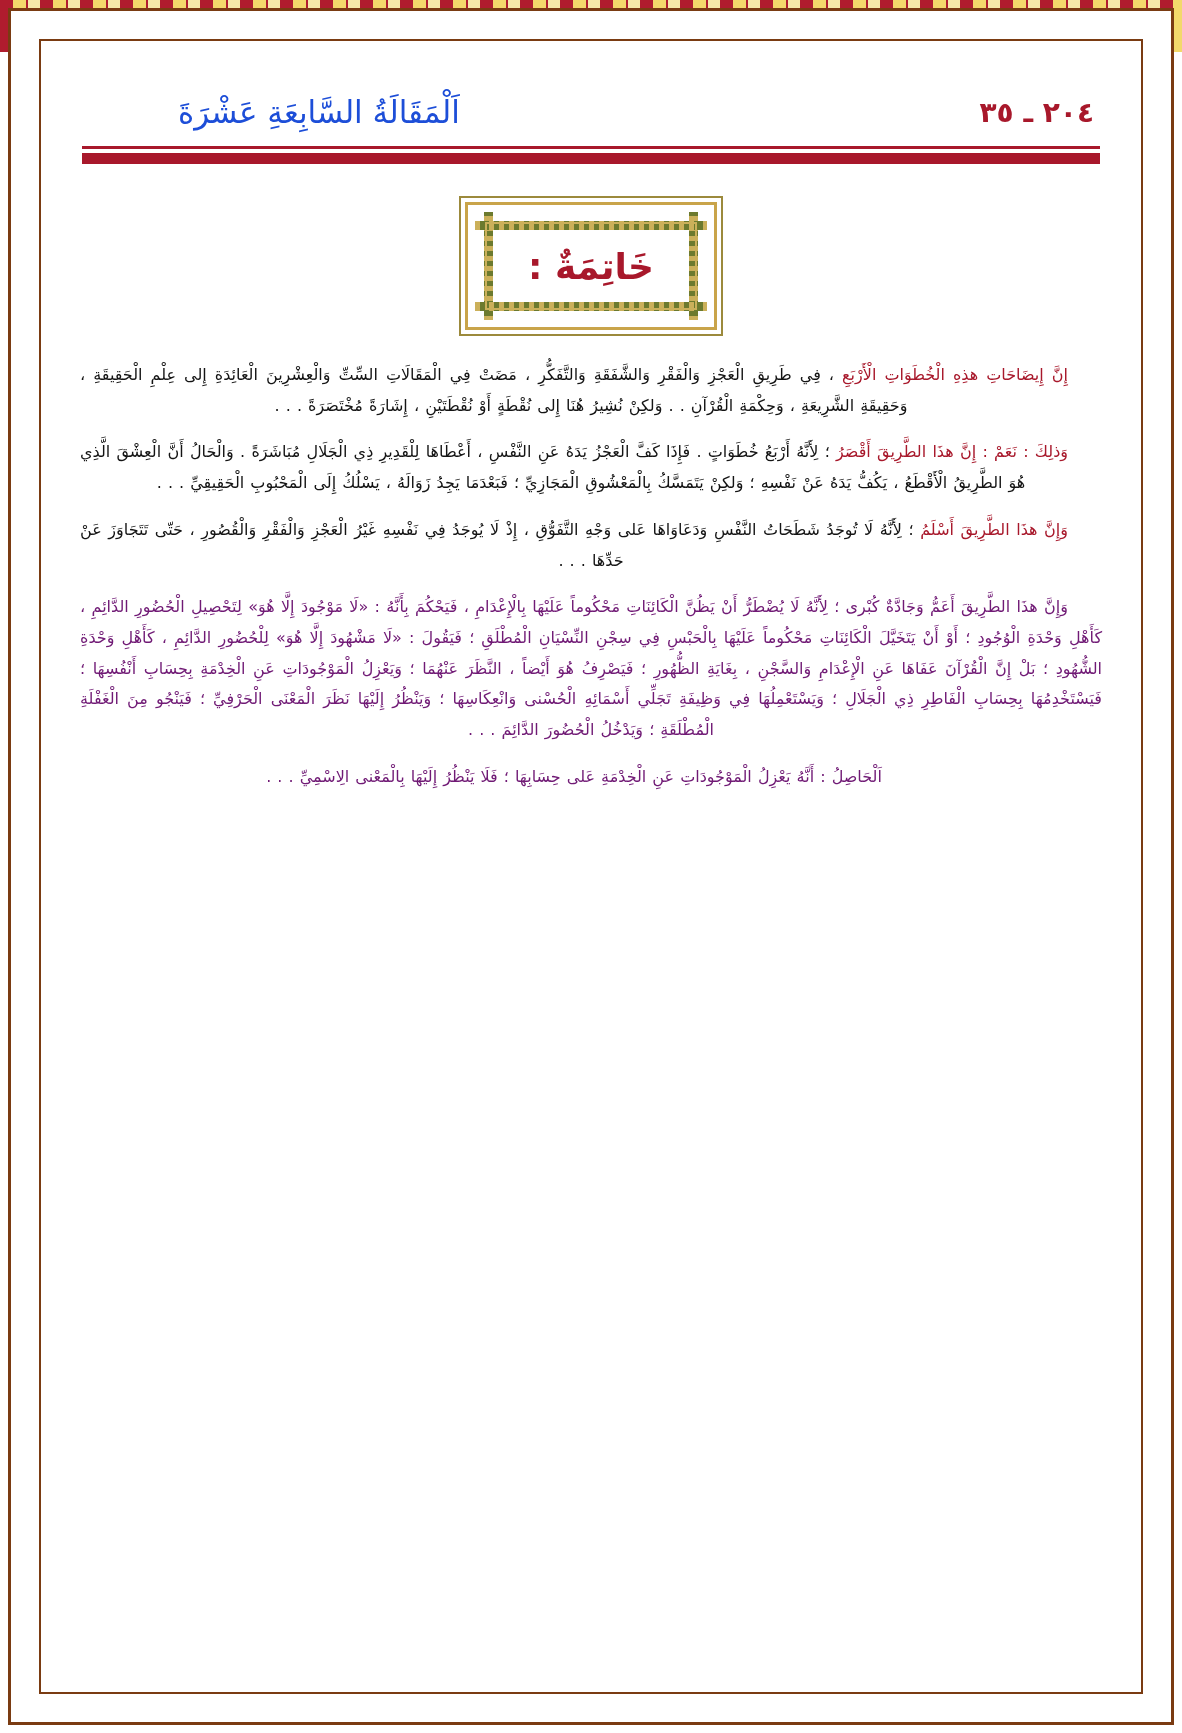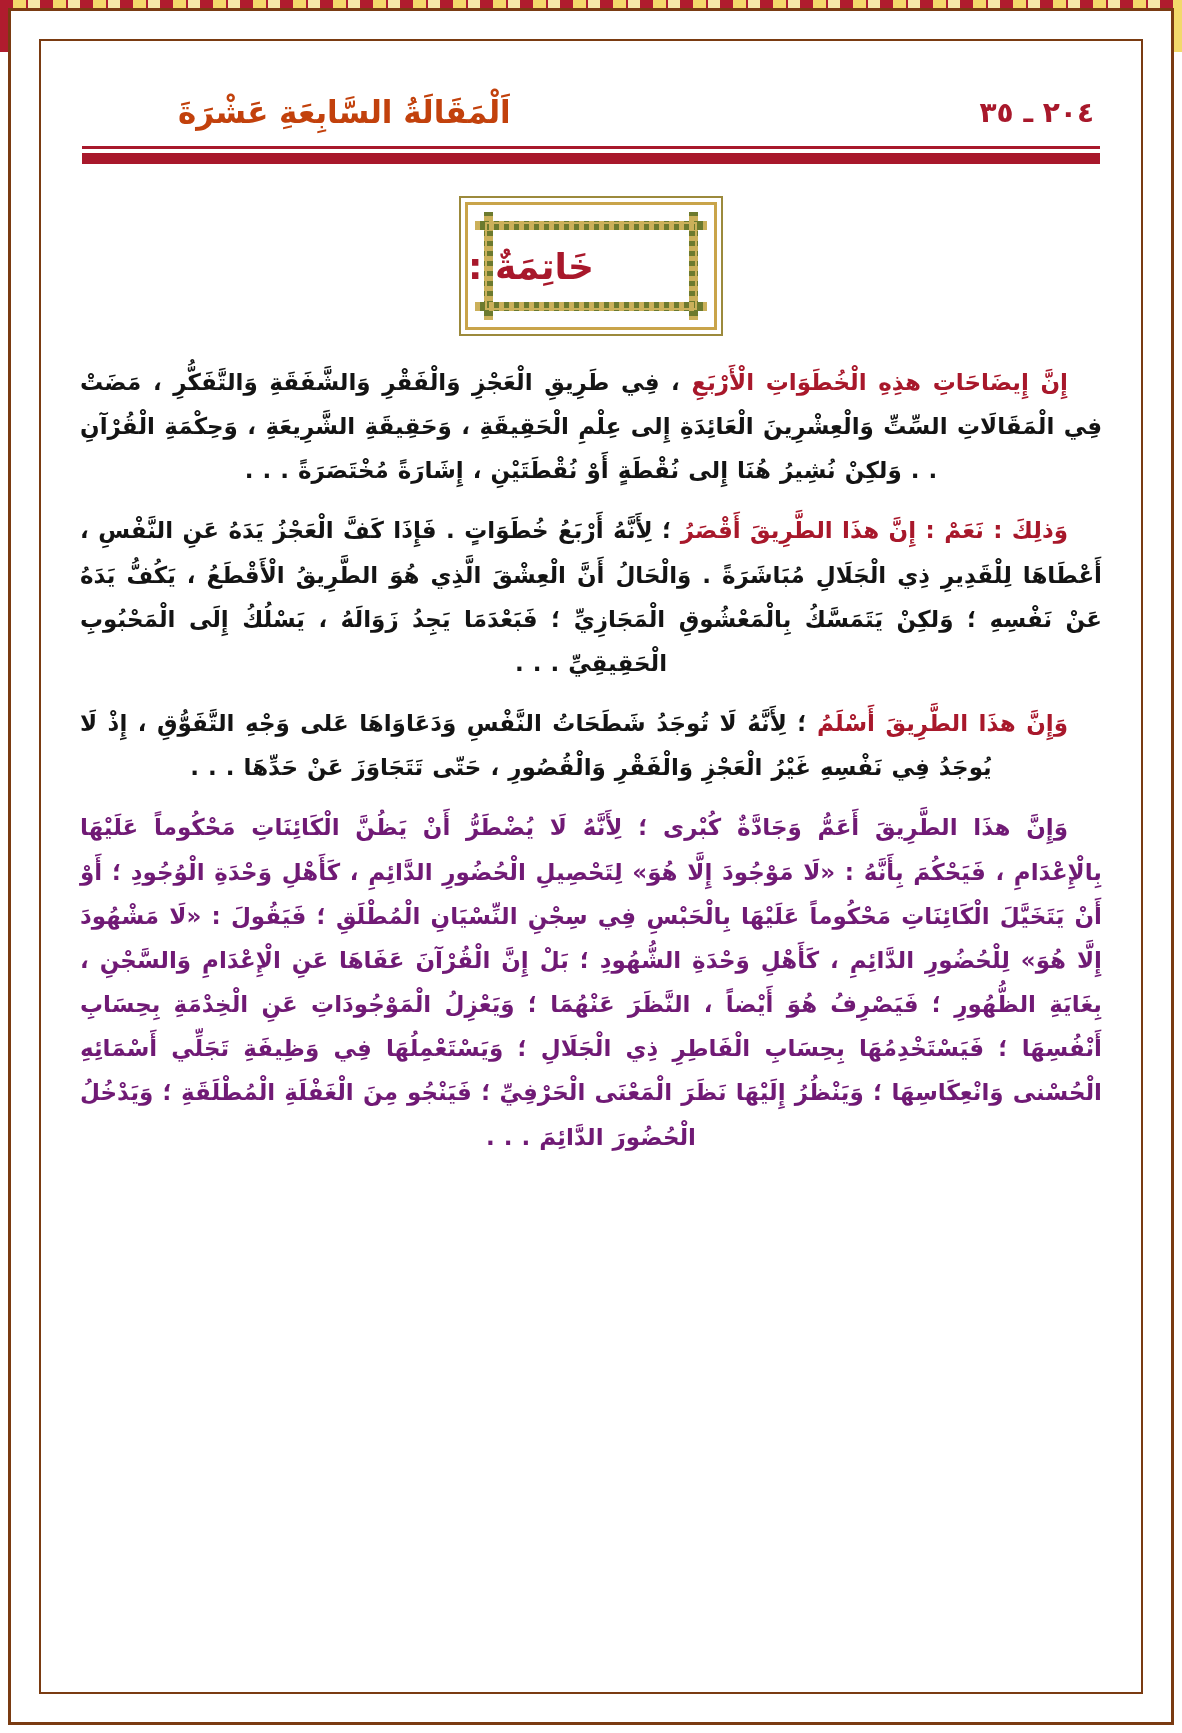--- a/index.html
+++ b/index.html
@@ -86,23 +86,23 @@
     height: 64px;
   }
   .page-num {
     color: #a8182b;
     font-size: 28px;
     font-weight: bold;
     letter-spacing: 1px;
     white-space: nowrap;
   }
   .chapter-title {
-    color: #c2410c;
+    color: #1d4ed8;
     font-size: 31px;
-    font-weight: bold;
+    font-weight: normal;
     white-space: nowrap;
     padding-left: 90px;
   }
 
   
   .rule-wrap { padding: 0 8px; margin-top: 2px; }
   .rule-thin {
     height: 3px;
     background: #a8182b;
     margin-bottom: 4px;
@@ -121,21 +121,21 @@
   .cartouche {
     position: relative;
     width: 252px;
     height: 128px;
     background: #ffffff;
     border: 3px solid #c9a44a;
     outline: 2px solid #9c8a3c;
     outline-offset: 4px;
     display: flex;
     align-items: center;
-    justify-content: flex-end;
+    justify-content: center;
   }
   .cartouche::before {
     content: "";
     position: absolute;
     left: 7px; top: 7px; right: 7px; bottom: 7px;
     border: 9px solid transparent;
     background:
       repeating-linear-gradient(90deg,#6c7a2e 0 5px,#cbb05a 5px 10px) top/100% 9px repeat-x,
       repeating-linear-gradient(90deg,#6c7a2e 0 5px,#cbb05a 5px 10px) bottom/100% 9px repeat-x,
       repeating-linear-gradient(180deg,#6c7a2e 0 5px,#cbb05a 5px 10px) left/9px 100% repeat-y,
@@ -158,26 +158,26 @@
     white-space: nowrap;
   }
 
   
   .body { margin-top: 30px; padding: 0 6px; }
 
   p.para {
     direction: rtl;
     text-align: justify;
     text-align-last: center;
-    font-size: 23px;
+    font-size: 16px;
     line-height: 1.92;
     margin-bottom: 16px;
     color: #141414;
     text-indent: 34px;
-    font-weight: 700;
+    font-weight: 400;
     word-spacing: 1px;
   }
   p.para.red       { color: #701a75; }
   p.para .hl       { color: #a8182b; }
   p.para.last      { margin-bottom: 0; }
 </style>
 </head>
 <body>
 
 <div class="page">
@@ -219,16 +219,19 @@
       </p>
 
       <p class="para">
         <span class="hl">وَإِنَّ هذَا الطَّرِيقَ أَسْلَمُ</span><span> ؛ لِأَنَّهُ لَا تُوجَدُ شَطَحَاتُ النَّفْسِ وَدَعَاوَاهَا عَلى وَجْهِ التَّفَوُّقِ ، إِذْ لَا يُوجَدُ فِي نَفْسِهِ غَيْرُ الْعَجْزِ وَالْفَقْرِ وَالْقُصُورِ ، حَتّى تَتَجَاوَزَ عَنْ حَدِّهَا . . .</span>
       </p>
 
       <p class="para red">
         <span>وَإِنَّ هذَا الطَّرِيقَ أَعَمُّ وَجَادَّةٌ كُبْرى ؛ لِأَنَّهُ لَا يُضْطَرُّ أَنْ يَظُنَّ الْكَائِنَاتِ مَحْكُوماً عَلَيْهَا بِالْإِعْدَامِ ، فَيَحْكُمَ بِأَنَّهُ : «لَا مَوْجُودَ إِلَّا هُوَ» لِتَحْصِيلِ الْحُضُورِ الدَّائِمِ ، كَأَهْلِ وَحْدَةِ الْوُجُودِ ؛ أَوْ أَنْ يَتَخَيَّلَ الْكَائِنَاتِ مَحْكُوماً عَلَيْهَا بِالْحَبْسِ فِي سِجْنِ النِّسْيَانِ الْمُطْلَقِ ؛ فَيَقُولَ : «لَا مَشْهُودَ إِلَّا هُوَ» لِلْحُضُورِ الدَّائِمِ ، كَأَهْلِ وَحْدَةِ الشُّهُودِ ؛ بَلْ إِنَّ الْقُرْآنَ عَفَاهَا عَنِ الْإِعْدَامِ وَالسَّجْنِ ، بِغَايَةِ الظُّهُورِ ؛ فَيَصْرِفُ هُوَ أَيْضاً ، النَّظَرَ عَنْهُمَا ؛ وَيَعْزِلُ الْمَوْجُودَاتِ عَنِ الْخِدْمَةِ بِحِسَابِ أَنْفُسِهَا ؛ فَيَسْتَخْدِمُهَا بِحِسَابِ الْفَاطِرِ ذِي الْجَلَالِ ؛ وَيَسْتَعْمِلُهَا فِي وَظِيفَةِ تَجَلِّي أَسْمَائِهِ الْحُسْنى وَانْعِكَاسِهَا ؛ وَيَنْظُرُ إِلَيْهَا نَظَرَ الْمَعْنَى الْحَرْفِيِّ ؛ فَيَنْجُو مِنَ الْغَفْلَةِ الْمُطْلَقَةِ ؛ وَيَدْخُلُ الْحُضُورَ الدَّائِمَ . . .</span>
       </p>
 
+      <p class="para red last">
+        <span>اَلْحَاصِلُ : أَنَّهُ يَعْزِلُ الْمَوْجُودَاتِ عَنِ الْخِدْمَةِ عَلى حِسَابِهَا ؛ فَلَا يَنْظُرُ إِلَيْهَا بِالْمَعْنى الِاسْمِيِّ . . .</span>
+      </p>
 
     </div>
   </div>
 </div>
 
 </body></html>

